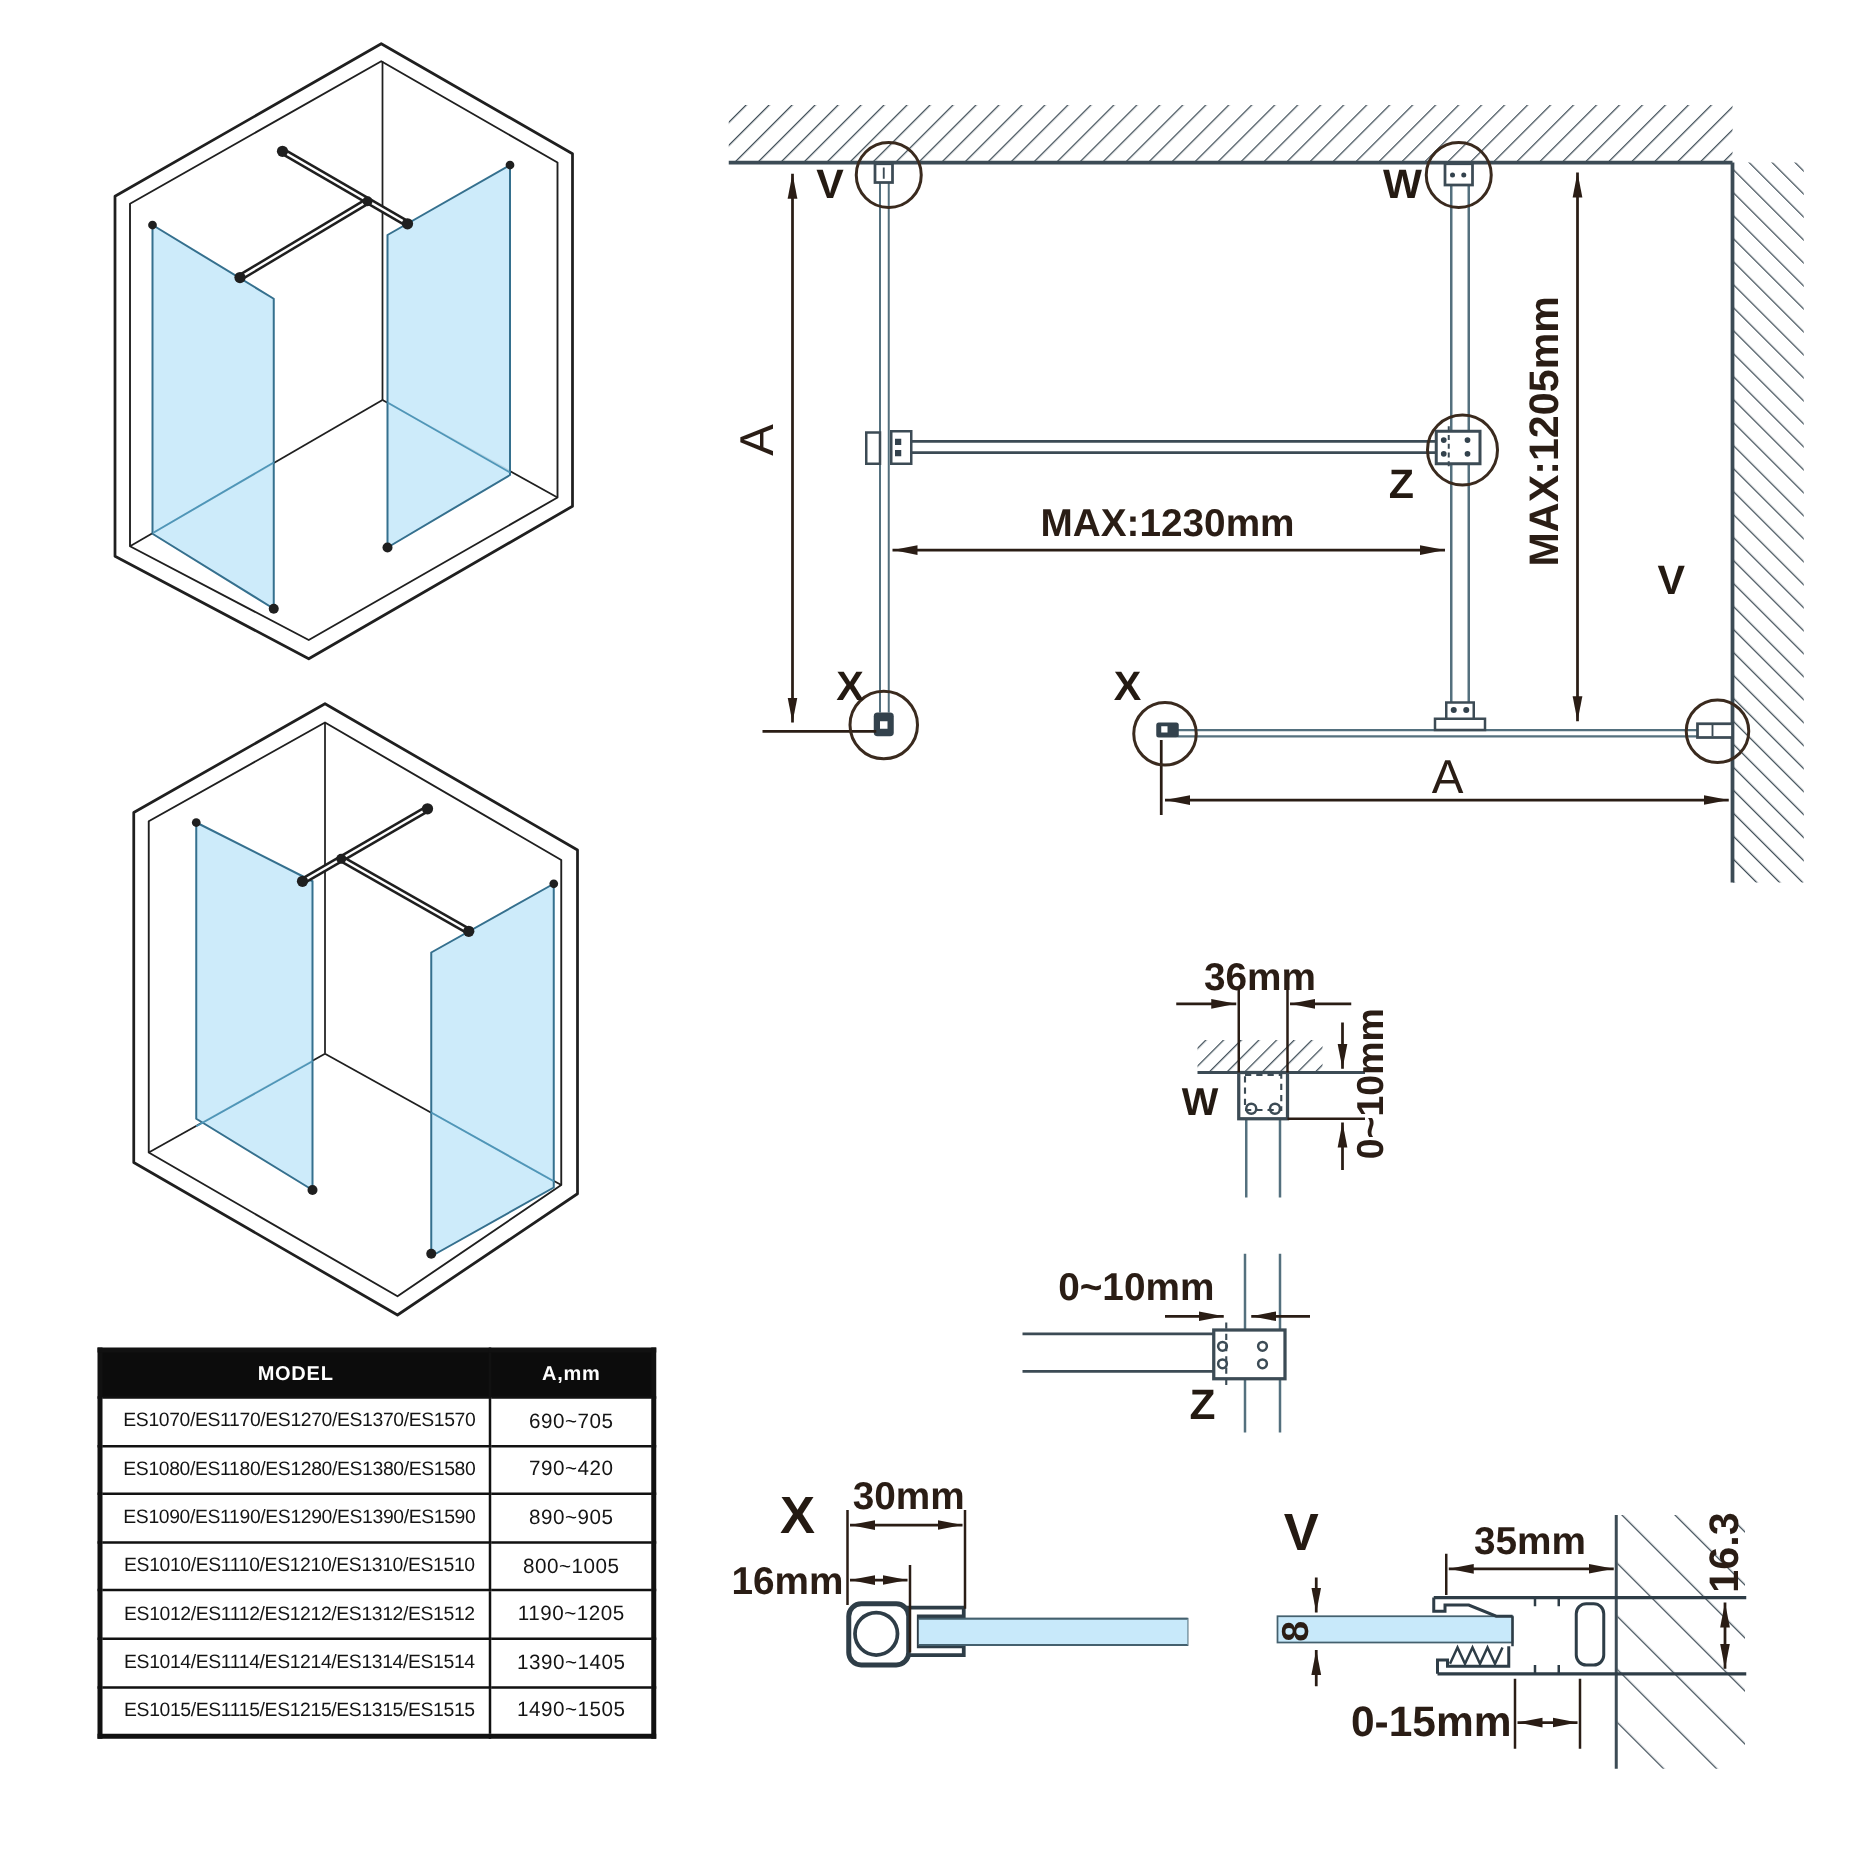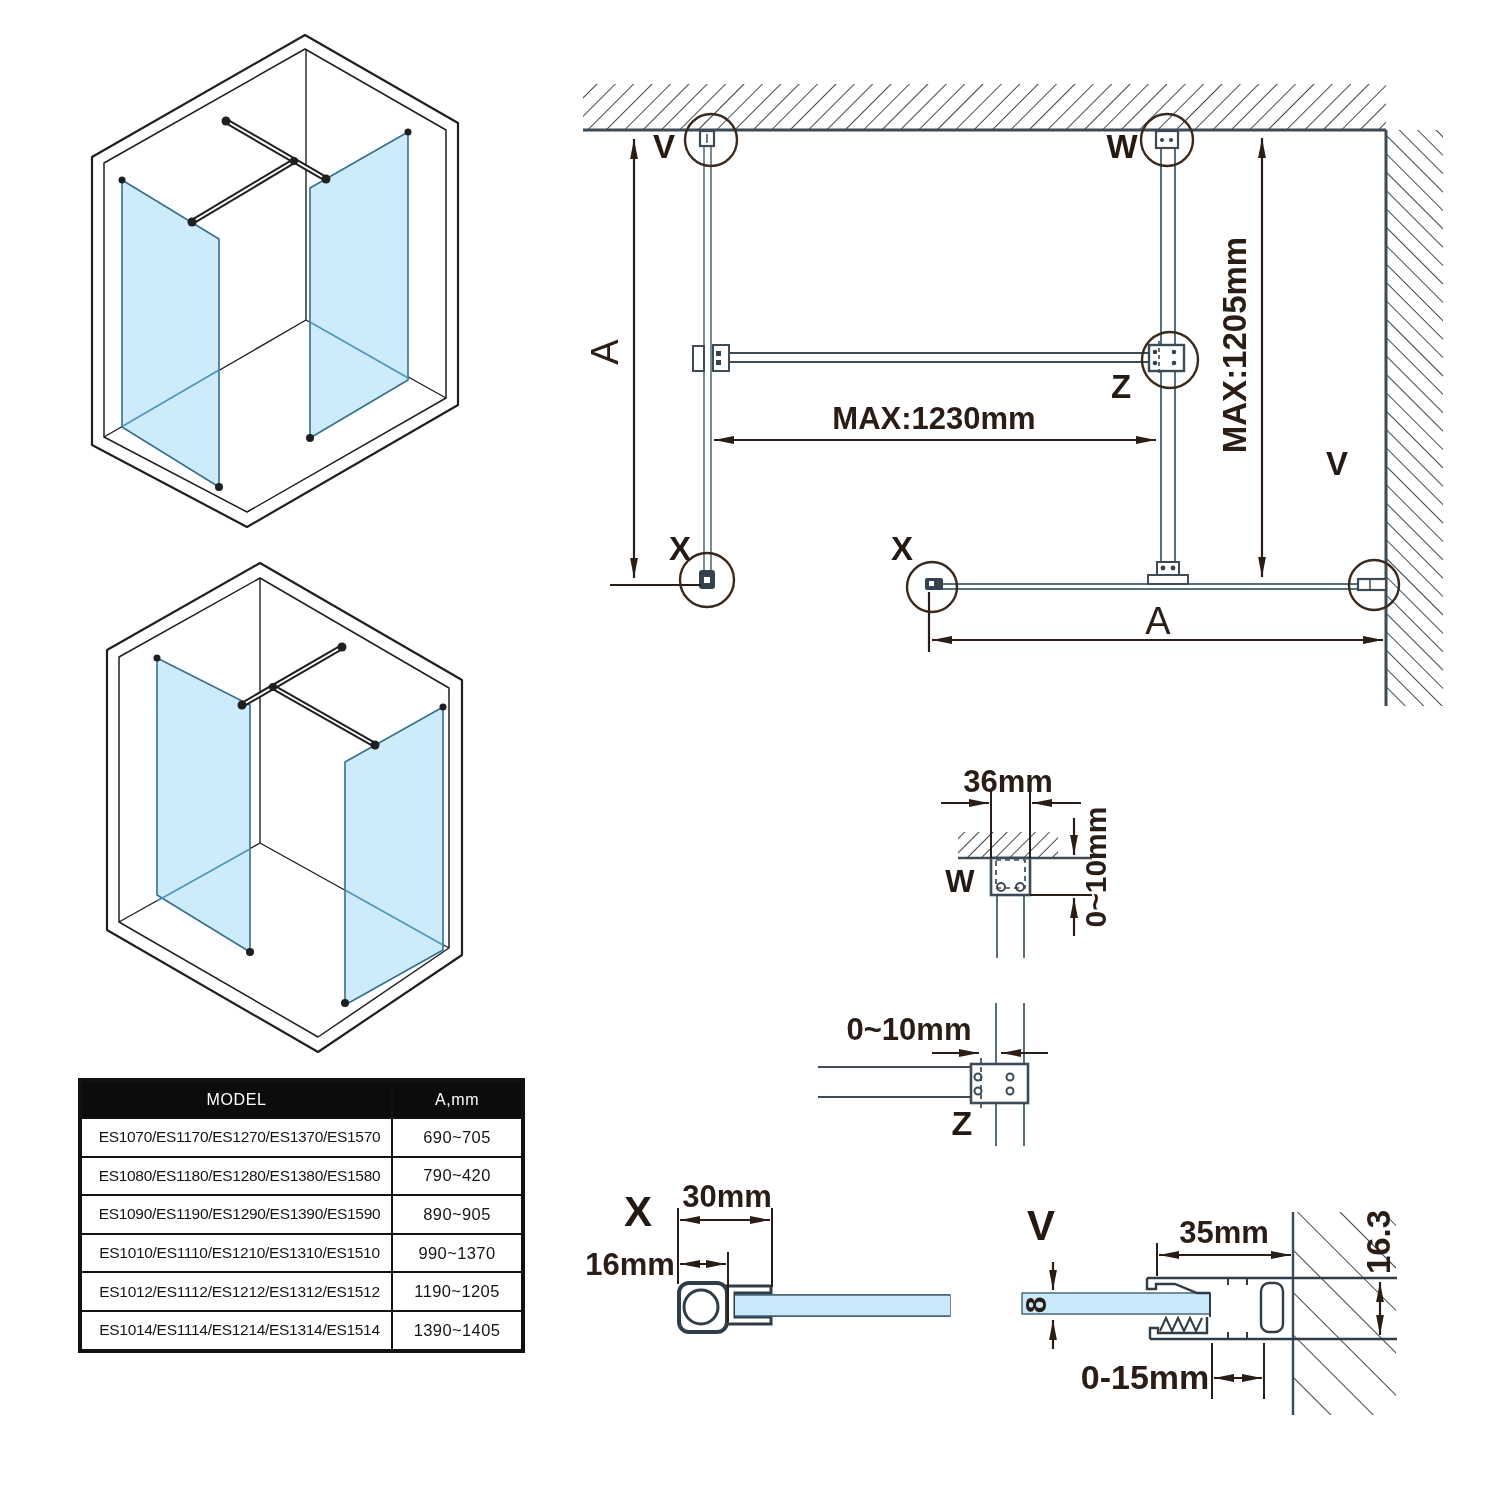--- a/index.html
+++ b/index.html
@@ -3,21 +3,21 @@
 <meta charset="utf-8">
 <style>
   html,body{margin:0;padding:0;background:#fff;}
   .canvas{position:relative;width:1500px;height:1500px;background:#fff;
           font-family:"Liberation Sans",sans-serif;overflow:hidden;}
   svg.art{position:absolute;left:0;top:0;}
   svg text{font-family:"Liberation Sans",sans-serif;}
   table.spec{position:absolute;left:78px;top:1078px;border-collapse:collapse;
              table-layout:fixed;background:#fff;border:4px solid #111;}
   .spec th,.spec td{border:2px solid #111;color:#141414;vertical-align:middle;}
-  .spec th{background:#0c0c0c;color:#fff;font-size:16px;font-weight:normal;
+  .spec th{background:#0c0c0c;color:#fff;font-size:16px;font-weight:bold;
            height:33px;letter-spacing:.6px;}
   .spec td{height:34.6px;}
   .spec td.model{width:300px;font-size:15.5px;padding-left:7px;letter-spacing:-.3px;text-align:center;}
   .spec td.amm{width:124px;text-align:center;font-size:16.5px;letter-spacing:.4px;}
 </style>
 </head>
 <body>
 
 <div class="canvas">
 
@@ -281,26 +281,30 @@
     <tr>
       <td class="model">ES1080/ES1180/ES1280/ES1380/ES1580</td>
       <td class="amm">790~420</td>
     </tr>
     <tr>
       <td class="model">ES1090/ES1190/ES1290/ES1390/ES1590</td>
       <td class="amm">890~905</td>
     </tr>
     <tr>
       <td class="model">ES1010/ES1110/ES1210/ES1310/ES1510</td>
-      <td class="amm">990~1370</td>
+      <td class="amm">800~1005</td>
     </tr>
     <tr>
       <td class="model">ES1012/ES1112/ES1212/ES1312/ES1512</td>
       <td class="amm">1190~1205</td>
     </tr>
     <tr>
       <td class="model">ES1014/ES1114/ES1214/ES1314/ES1514</td>
       <td class="amm">1390~1405</td>
     </tr>
+    <tr>
+      <td class="model">ES1015/ES1115/ES1215/ES1315/ES1515</td>
+      <td class="amm">1490~1505</td>
+    </tr>
   </tbody>
 </table>
 
 </div>
 
 </body></html>

